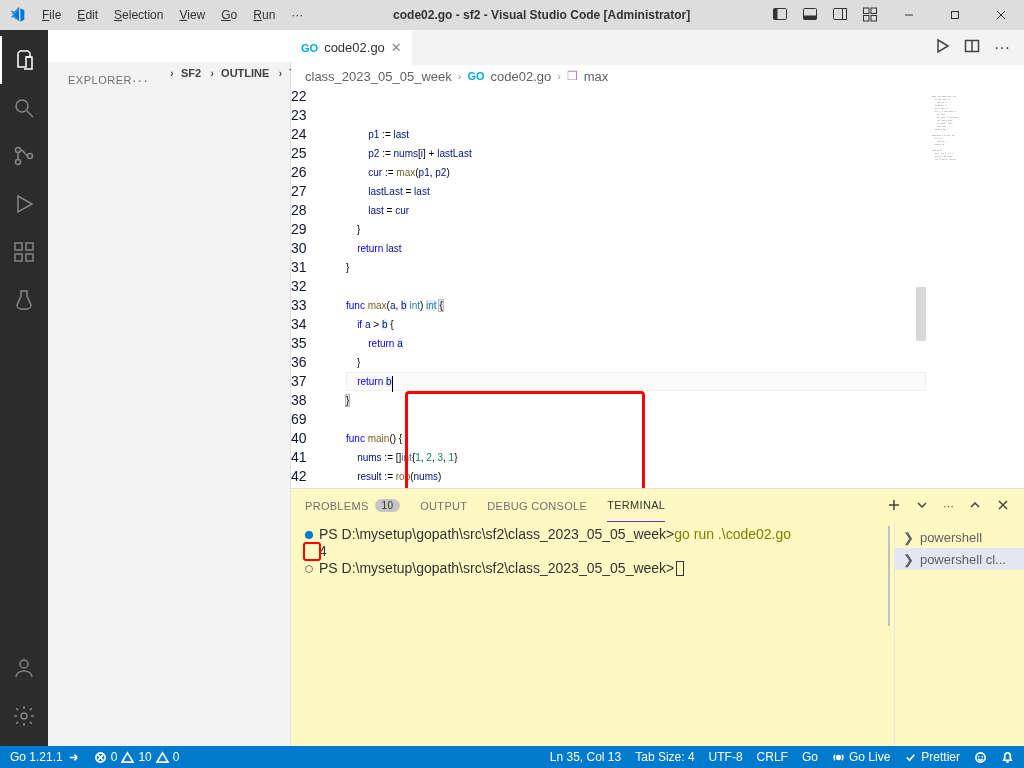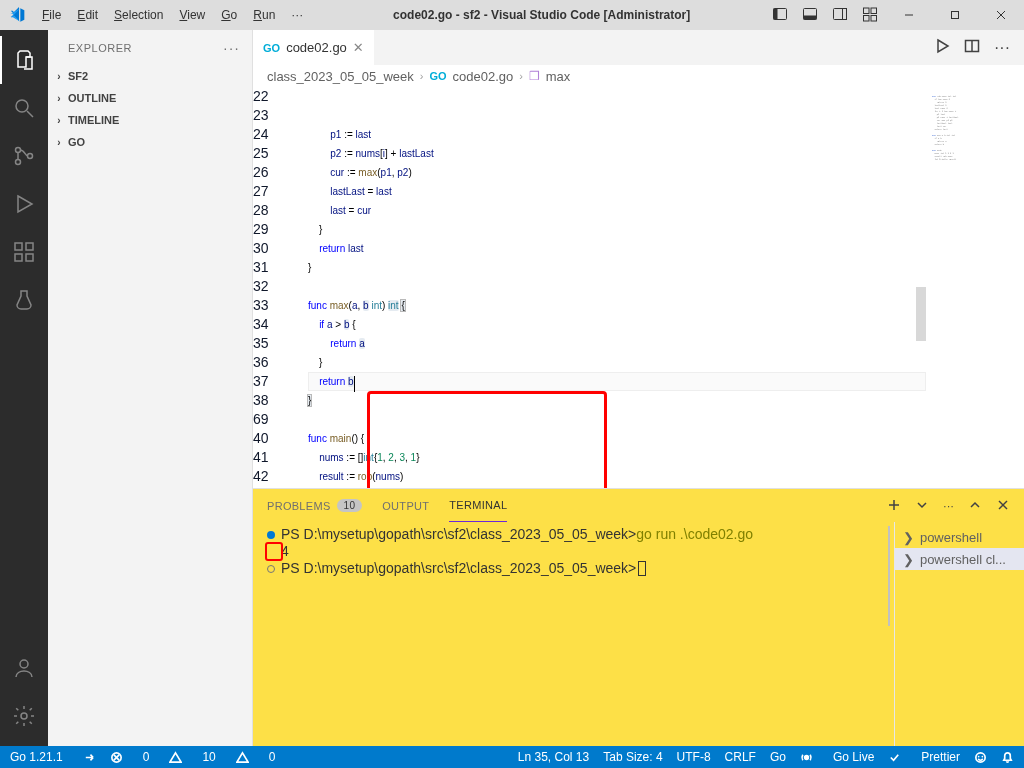--- a/index.html
+++ b/index.html
@@ -15,21 +15,21 @@
 .title-bar .win-controls { display:flex; }
 .title-bar .win-controls div { width:46px; height:30px; display:flex; align-items:center; justify-content:center; font-size:10px; color:#333; }
 .split-layout-icon { display:inline-flex; width:16px; height:16px; }
 .main-area { flex:1; display:flex; overflow:hidden; }
 .activity-bar { width:48px; background:#2c2c2c; display:flex; flex-direction:column; justify-content:space-between; padding-top:6px; padding-bottom:6px; }
 .activity-bar .top-icons, .activity-bar .bottom-icons { display:flex; flex-direction:column; }
 .activity-bar .icon { width:48px; height:48px; display:flex; align-items:center; justify-content:center; color:#858585; position:relative; }
 .activity-bar .icon.active { color:#fff; }
 .activity-bar .icon.active::before { content:""; position:absolute; left:0; top:0; bottom:0; width:2px; background:#fff; }
 .activity-bar svg { width:24px; height:24px; stroke:currentColor; fill:none; stroke-width:1.5; }
-.sidebar { width:205px; background:#f3f3f3; border-right:1px solid #e0e0e0; display:flex; flex-direction:column; }
+.sidebar { width:243px; background:#f3f3f3; border-right:1px solid #e0e0e0; display:flex; flex-direction:row;margin-top:32px; }
 .sidebar-header { height:35px; display:flex; align-items:center; justify-content:space-between; padding:0 12px 0 20px; font-size:11px; color:#6f6f6f; letter-spacing:0.5px; }
 .sidebar-header .dots { font-size:14px; letter-spacing:1px; }
 .sidebar-group { display:flex; align-items:center; height:22px; padding-left:4px; font-size:11px; font-weight:700; color:#424242; gap:2px; cursor:default; }
 .sidebar-group .tw { display:inline-block; transform:rotate(0deg); width:14px; text-align:center; font-size:10px; color:#424242; }
 .sidebar-group.collapsed .tw { transform:none; }
 .editor-area { flex:1; display:flex; flex-direction:column; background:#fff; overflow:hidden; }
 .tabs-row { height:35px; background:#f3f3f3; display:flex; align-items:center; }
 .tab { height:35px; background:#fff; display:flex; align-items:center; padding:0 10px 0 10px; gap:6px; font-size:13px; color:#333; border-right:1px solid #f3f3f3; }
 .tab .go-icon { color:#00ADD8; font-weight:700; font-size:11px; }
 .tab .close { color:#888; font-size:13px; }
@@ -52,21 +52,21 @@
 .va { color:#001080; }
 .op { color:#000; }
 .hlg { background:#e5ebf1; border-radius:2px; }
 .pmatch { background:#e5ebf1; outline:1px solid #b9b9b9; }
 .cursor { border-left:1px solid #000; display:inline-block; height:16px; vertical-align:text-top; }
 .highlight-box { position:absolute; border:3px solid #ff0000; border-radius:4px; pointer-events:none; }
 .hb1 { left:59px; top:304px; width:240px; height:110px; }
 .minimap { width:98px; background:#fff; position:relative; border-left:0; }
 .minimap-content { position:absolute; top:8px; left:6px; font-size:2px; line-height:3px; color:#7a7a7a; font-family:monospace; white-space:pre; }
 .minimap-content .mm-kw { color:#3060d0; }
-.panel { height:258px; border-top:1px solid #e0e0e0; background:#fde047; display:flex; flex-direction:column; }
+.panel { height:258px; border-top:1px solid #e0e0e0; background:#fef9c3; display:flex; flex-direction:column; }
 .panel-tabs { height:33px; display:flex; align-items:center; padding:0 14px; gap:20px; font-size:11px; color:#6f6f6f; }
 .panel-tabs .ptab { height:33px; display:flex; align-items:center; letter-spacing:0.3px; }
 .panel-tabs .ptab.active { color:#333; border-bottom:1px solid #6d28d9; }
 .panel-tabs .badge { background:#c5c5c5; color:#333; border-radius:10px; font-size:10px; padding:1px 7px; margin-left:6px; }
 .panel-tabs .panel-right { margin-left:auto; display:flex; gap:14px; align-items:center; color:#424242; }
 .panel-tabs .panel-right svg { width:14px; height:14px; stroke:#424242; fill:none; stroke-width:1.5; }
 .panel-body { flex:1; display:flex; overflow:hidden; font-family:Consolas,monospace; font-size:14px; }
 .terminal { flex:1; padding:4px 14px; color:#333; line-height:17px; position:relative; }
 .terminal .tline { white-space:pre; height:17px; display:flex; align-items:center; }
 .term-dot { width:8px; height:8px; border-radius:50%; display:inline-block; margin-right:6px; }
@@ -75,21 +75,21 @@
 .terminal .hb2 { position:absolute; left:12px; top:20px; width:18px; height:19px; border:2px solid #ff0000; border-radius:3px; pointer-events:none; }
 .terminal .cmd-yellow { color:#808000; }
 .terminal .term-cursor { display:inline-block; width:8px; height:15px; border:1px solid #333; vertical-align:middle; margin-left:2px; }
 .term-scroll { width:12px; background:transparent; position:relative; }
 .term-scroll::before { content:""; position:absolute; left:6px; top:4px; bottom:120px; width:2px; background:#c1c1c1; }
 .term-list { width:130px; border-left:1px solid #e7e7e7; font-size:13px; color:#616161; padding-top:4px; }
 .term-item { height:22px; display:flex; align-items:center; gap:6px; padding-left:8px; }
 .term-item.active { background:#e4e6f1; }
 .status-bar { height:22px; background:#007acc; display:flex; align-items:center; color:#fff; font-size:12px; justify-content:space-between; padding:0 10px; }
 .status-bar .left, .status-bar .right { display:flex; gap:14px; align-items:center; }
-.status-bar .seg { display:flex; align-items:center; gap:20px; }
+.status-bar .seg { display:flex; align-items:center; gap:4px; }
 .status-bar svg { width:13px; height:13px; stroke:#fff; fill:none; stroke-width:1.8; }
 .scroll-overlay { position:absolute; right:96px; top:200px; width:12px; height:54px; background:rgba(100,100,100,0.25); border-radius:0; }
 </style>
 </head>
 <body>
 
 <div class="title-bar">
   <div class="vscode-logo">
     <svg viewBox="0 0 24 24">
         <path d="M17 2 L7 12 L3 9 L1 10 L7 16 L1 22 L3 23 L7 20 L17 30" stroke="none" fill="#0078d4" transform="scale(0.75) translate(3,-2)"></path>
@@ -312,20 +312,21 @@
       </div>
     </div>
 
     <div class="panel">
       <div class="panel-tabs">
         <div class="ptab">
             <span>PROBLEMS</span>
             <span class="badge">10</span>
           </div>
         <div class="ptab">OUTPUT</div>
+        <div class="ptab">DEBUG CONSOLE</div>
         <div class="ptab active">TERMINAL</div>
         <div class="panel-right">
           <span><svg viewBox="0 0 14 14">
                 <line x1="7" y1="2" x2="7" y2="12"></line>
                 <line x1="2" y1="7" x2="12" y2="7"></line>
               </svg></span>
           <span><svg viewBox="0 0 14 14">
                 <path d="M3 5l4 4 4-4"></path>
               </svg></span>
           <span>···</span>

